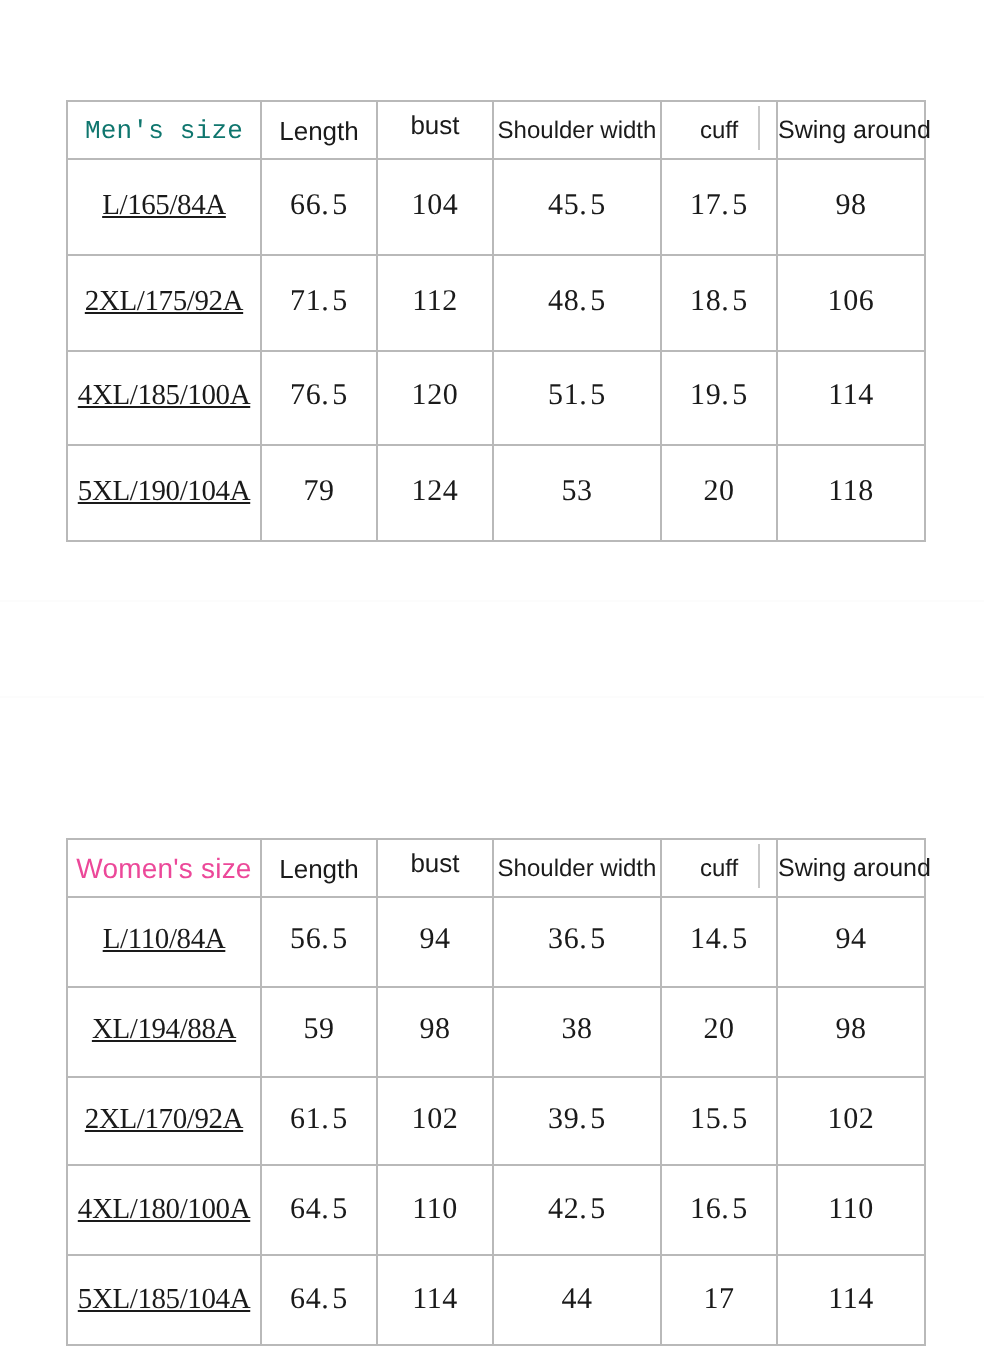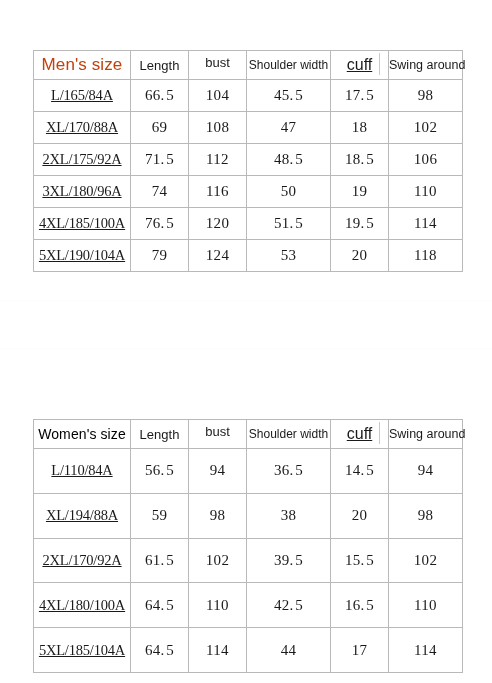--- a/index.html
+++ b/index.html
@@ -54,33 +54,34 @@
   .col-length  { width: 58px; }
   .col-bust    { width: 58px; }
   .col-shoulder{ width: 84px; }
   .col-cuff    { width: 58px; }
   .col-swing   { width: 74px; }
 
   
   .hdr td { height: 28px; }
 
   .hdr-title-men {
-    font-size: 17px;
+    font-size: 13px;
     letter-spacing: 0.1px;
-    color: #c2410c;
+    color: #0f766e;
+    font-family: Liberation Mono, monospace;
   }
   .hdr-title-women {
     font-size: 14px;
     letter-spacing: 0.1px;
-    color: #000000;
+    color: #ec4899;
   }
   .hdr-length   { font-size: 13px; }
   .hdr-bust     { font-size: 13px; position: relative; top: -3px; }
   .hdr-shoulder { font-size: 12px; margin-left: 28px; }
-  .hdr-cuff     { font-size: 16px; position: relative; text-decoration: underline; }
+  .hdr-cuff     { font-size: 12px; position: relative; }
   .hdr-swing    { font-size: 12.5px; }
 
   
   .cuff-artifact {
     position: absolute;
     right: 8px;
     top: 2px;
     width: 1px;
     height: 22px;
     background: #c9c9c9;
@@ -144,42 +145,26 @@
   <tbody>
       <tr>
         <td class="cell-size">L/165/84A</td>
         <td class="cell-num">66.<span class="dec">5</span></td>
         <td class="cell-num">104</td>
         <td class="cell-num">45.<span class="dec">5</span></td>
         <td class="cell-num">17.<span class="dec">5</span></td>
         <td class="cell-num">98</td>
       </tr>
       <tr>
-        <td class="cell-size">XL/170/88A</td>
-        <td class="cell-num">69</td>
-        <td class="cell-num">108</td>
-        <td class="cell-num">47</td>
-        <td class="cell-num">18</td>
-        <td class="cell-num">102</td>
-      </tr>
-      <tr>
         <td class="cell-size">2XL/175/92A</td>
         <td class="cell-num">71.<span class="dec">5</span></td>
         <td class="cell-num">112</td>
         <td class="cell-num">48.<span class="dec">5</span></td>
         <td class="cell-num">18.<span class="dec">5</span></td>
         <td class="cell-num">106</td>
-      </tr>
-      <tr>
-        <td class="cell-size">3XL/180/96A</td>
-        <td class="cell-num">74</td>
-        <td class="cell-num">116</td>
-        <td class="cell-num">50</td>
-        <td class="cell-num">19</td>
-        <td class="cell-num">110</td>
       </tr>
       <tr>
         <td class="cell-size">4XL/185/100A</td>
         <td class="cell-num">76.<span class="dec">5</span></td>
         <td class="cell-num">120</td>
         <td class="cell-num">51.<span class="dec">5</span></td>
         <td class="cell-num">19.<span class="dec">5</span></td>
         <td class="cell-num">114</td>
       </tr>
       <tr>

